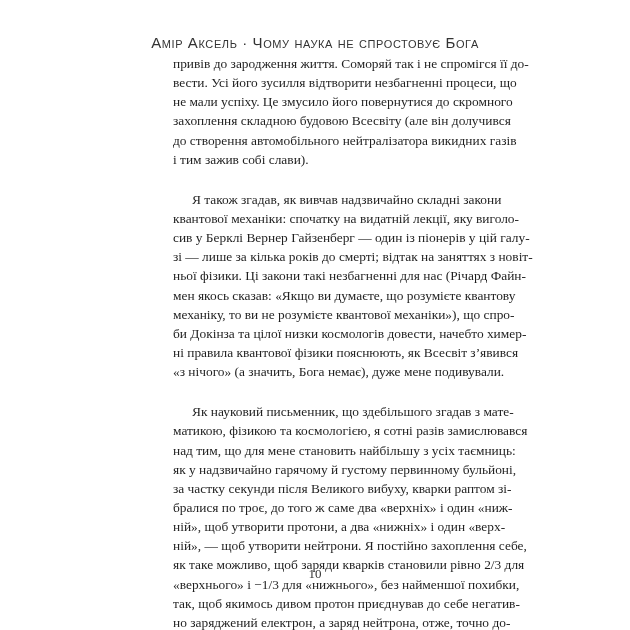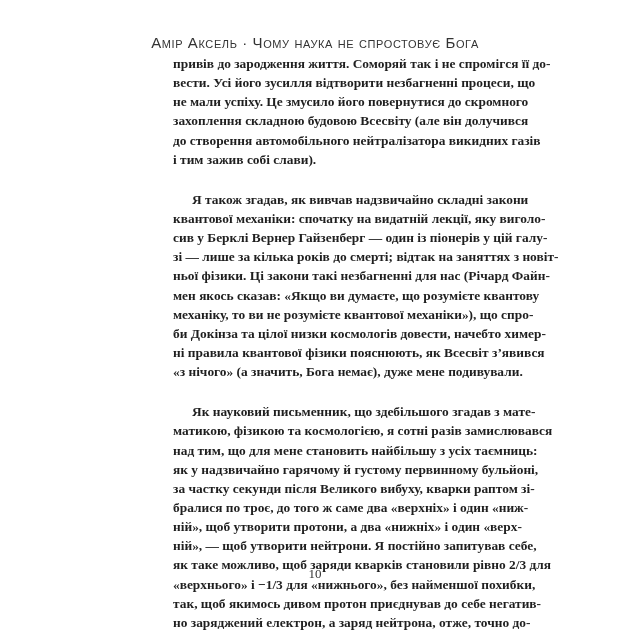--- a/index.html
+++ b/index.html
@@ -12,21 +12,21 @@
     font-size: 15px; letter-spacing: 0.6px;
     font-variant: small-caps;
     color: #333333;
   }
   .body {
     position: absolute; left: 173px; top: 54px; width: 297px;
     font-family: "Liberation Serif", "DejaVu Serif", serif;
     font-size: 13.4px; line-height: 19.15px;
     color: #1f1f1f;
   }
-  .line { display: block; white-space: nowrap; text-align: justify; text-align-last: justify; height: 19.15px; overflow: visible; font-weight: bold; }
+  .line { display: block; white-space: nowrap; text-align: justify; text-align-last: justify; height: 19.15px; overflow: visible; }
   .line.last { text-align-last: left; }
   .line.indent { padding-left: 19px; margin-top: 21px; }
   .folio {
     position: absolute; left: 0; width: 630px; top: 566px;
     text-align: center;
     font-family: "Liberation Serif", "DejaVu Serif", serif;
     font-size: 13px; color: #333333;
   }
 </style>
 </head>
@@ -60,21 +60,21 @@
     </div>
 
     <div>
       <span class="line indent">Як науковий письменник, що здебільшого згадав з мате-</span>
       <span class="line">матикою, фізикою та космологією, я сотні разів замислювався</span>
       <span class="line">над тим, що для мене становить найбільшу з усіх таємниць:</span>
       <span class="line">як у надзвичайно гарячому й густому первинному бульйоні,</span>
       <span class="line">за частку секунди після Великого вибуху, кварки раптом зі-</span>
       <span class="line">бралися по троє, до того ж саме два «верхніх» і один «ниж-</span>
       <span class="line">ній», щоб утворити протони, а два «нижніх» і один «верх-</span>
-      <span class="line">ній», — щоб утворити нейтрони. Я постійно запитував себе,</span>
+      <span class="line">ній», — щоб утворити нейтрони. Я постійно захоплення себе,</span>
       <span class="line">як таке можливо, щоб заряди кварків становили рівно 2/3 для</span>
       <span class="line">«верхнього» і −1/3 для «нижнього», без найменшої похибки,</span>
       <span class="line">так, щоб якимось дивом протон приєднував до себе негатив-</span>
       <span class="line">но заряджений електрон, а заряд нейтрона, отже, точно до-</span>
       <span class="line">ся без будь-якого заздалегідь спланованого розумного втру-</span>
 
     </div>
   </div>
 
   <div class="folio">10</div>

